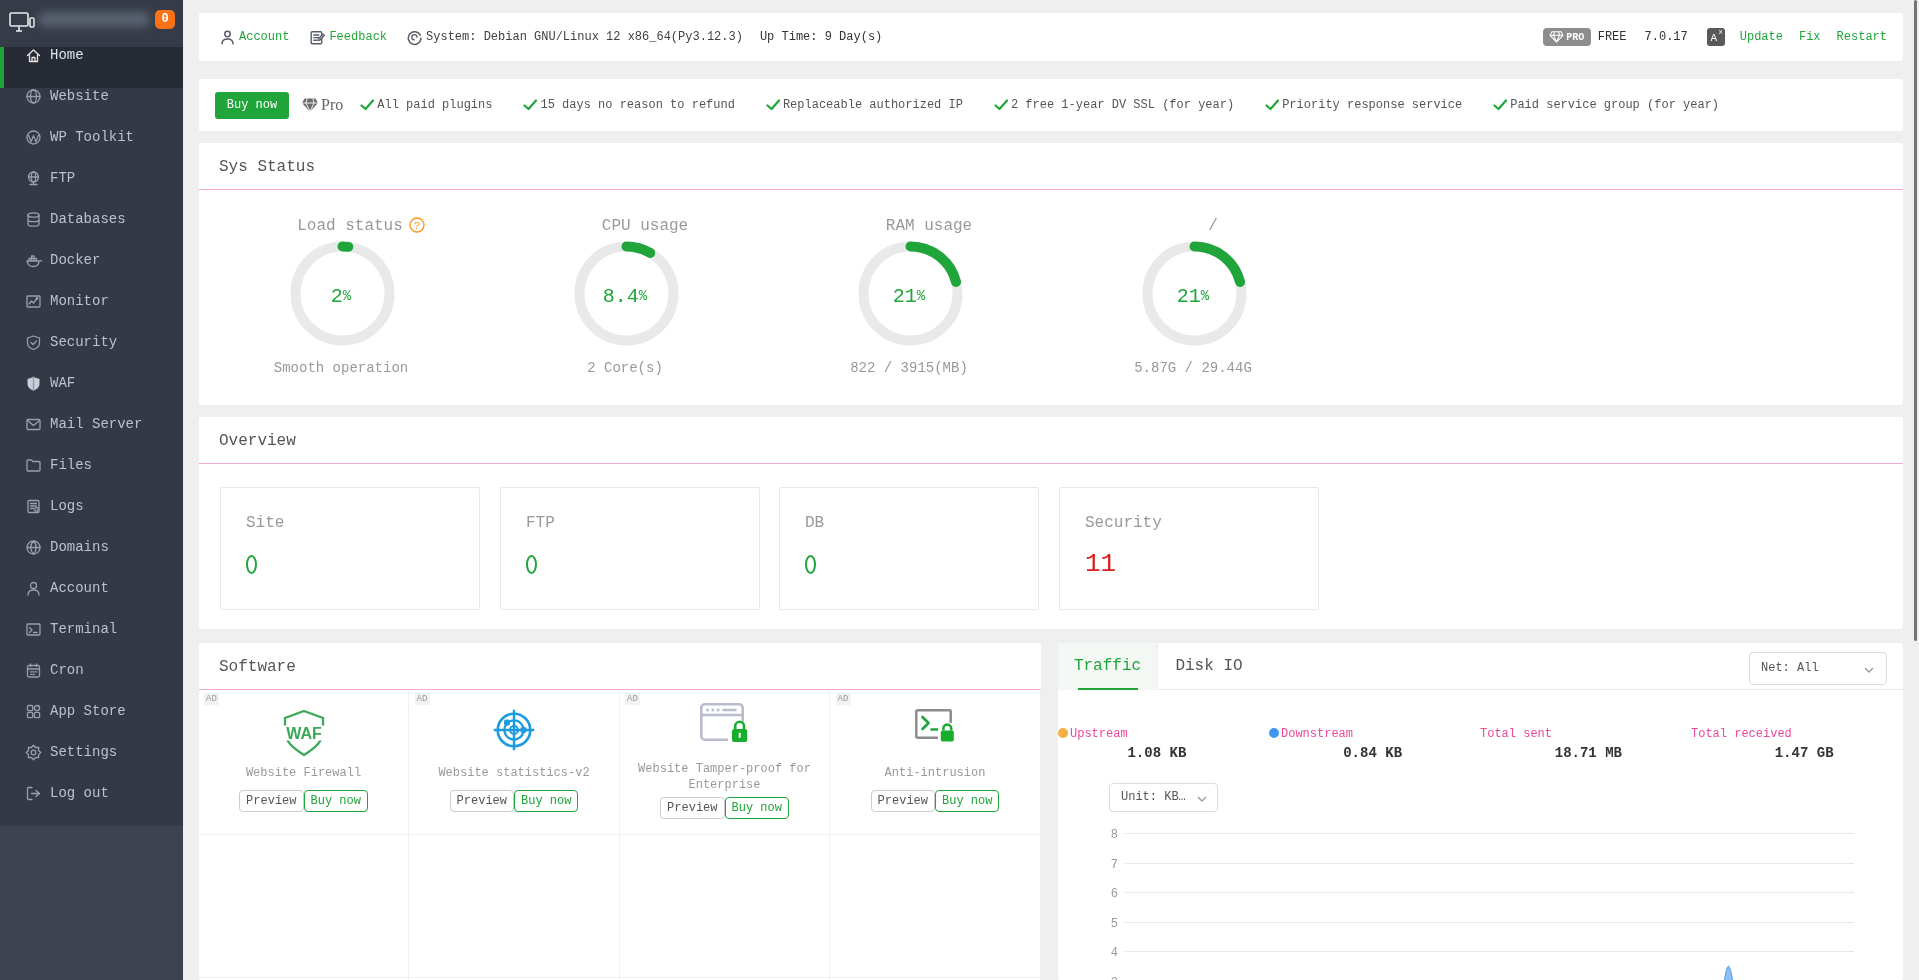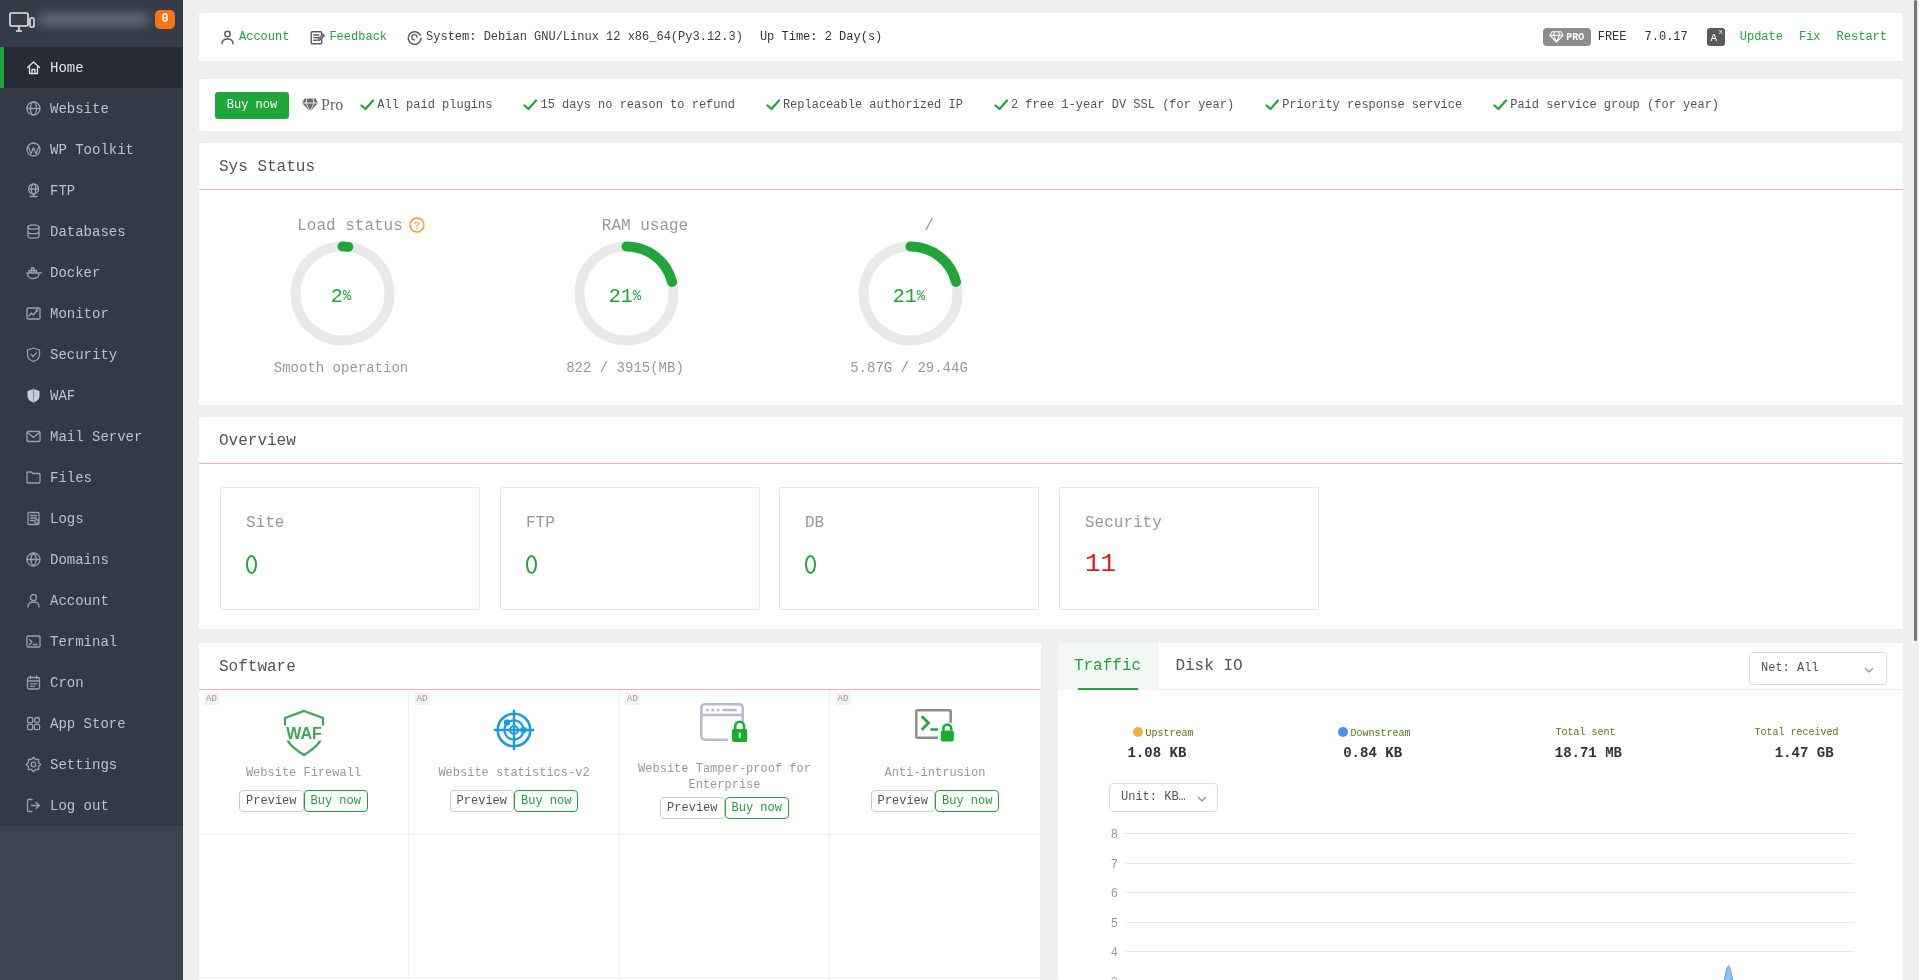--- a/index.html
+++ b/index.html
@@ -8,21 +8,21 @@
 .card { position:absolute; background:#fff; border-radius:2px; }
 .green { color:#20a53a; }
 svg { display:block; }
 
 
 #sidebar { position:absolute; left:0; top:0; width:183px; height:980px; background:#3d4450; }
 #shead { height:47px; background:#363c47; position:relative; }
 #blob { position:absolute; left:38px; top:12px; width:112px; height:15px; background:#596170; border-radius:7px; filter:blur(4px); }
 #badge0 { position:absolute; left:155px; top:10px; width:20px; height:19px; background:#f97316; border-radius:5px; color:#fff; font-size:12px; font-weight:bold; text-align:center; line-height:19px; }
 #menu { background:#333945; }
-.mitem { position:relative; height:41px; display:flex; align-items:center; padding-left:25px; color:#bcc2cc; font-size:14px; }
+.mitem { position:relative; height:41px; display:flex; padding-left:25px; color:#bcc2cc; font-size:14px; }
 .mitem svg { margin-right:8px; }
 .mitem.active { background:#262b35; color:#dfe3e9; }
 .mitem.active::before { content:""; position:absolute; left:0; top:0; width:4px; height:41px; background:#20a53a; }
 
 
 #bar1 { left:199px; top:13px; width:1704px; height:48px; display:flex; align-items:center; padding:0 16px 0 20px; }
 #bar1 .it { display:flex; align-items:center; }
 #bar2 { left:199px; top:79px; width:1704px; height:52px; display:flex; align-items:center; padding:0 16px; }
 .btn-buy { width:74px; height:27px; background:#20a53a; color:#fff; border-radius:3px; text-align:center; line-height:27px; font-size:12px; }
 .chk { display:flex; align-items:center; color:#555; }
@@ -58,21 +58,21 @@
 
 
 #traffic { left:1058px; top:643px; width:845px; height:337px; }
 #tabs { height:47px; border-bottom:1px solid #e9e9e9; position:relative; }
 .tab { position:absolute; top:0; height:47px; line-height:47px; font-size:16px; text-align:center; }
 #tab1 { left:0; width:100px; background:#f3f8f4; color:#20a53a; border-right:1px solid #ededed; }
 #tab1::after { content:""; position:absolute; left:20px; bottom:0; width:60px; height:2px; background:#20a53a; }
 #tab2 { left:100px; width:102px; color:#555; }
 .sel { position:absolute; border:1px solid #dcdcdc; border-radius:4px; color:#555; font-size:12px; background:#fff; }
 .legrow { position:absolute; top:84px; left:0; width:845px; display:flex; }
-.legcell { width:211px; text-align:center; color:#4d7c0f; font-size:10px; }
+.legcell { width:211px; color:#ec4899; font-size:12px; }
 .valrow { position:absolute; top:102px; left:0; width:845px; display:flex;gap:18px; }
 .valcell { width:211px; text-align:center; color:#333; font-size:14px; font-weight:bold; }
 .dot { display:inline-block; width:10px; height:10px; border-radius:50%; vertical-align:-1px; margin-right:2px; }
 .gridline { position:absolute; height:1px; background:#e8e8e8; left:67px; width:729px; }
 .ylab { position:absolute; width:20px; text-align:right; font-size:12px; color:#999; }
 
 #scrollthumb { position:absolute; left:1913.5px; top:0; width:3px; height:641px; background:#757575; border-radius:2px; }
 </style>
 </head>
 <body>
@@ -187,21 +187,21 @@
       <span class="green">Feedback</span>
     </div>
   <div class="it" style="gap:3px; margin-left:19px">
       <svg width="17" height="17" viewBox="0 0 17 17" fill="none" stroke="#575d66" stroke-width="1.5" stroke-linecap="round">
         <path d="M14.2 6.2 A6.3 6.3 0 1 0 14.9 9.3"></path>
         <path d="M11 8.3 a2.6 2.6 0 1 0 -2.6 2.6" stroke-width="1.3"></path>
       </svg>
       <span style="color:#404040">System: Debian GNU/Linux 12 x86_64(Py3.12.3)</span>
     </div>
   <div class="it" style="margin-left:17px">
-      <span style="color:#333">Up Time: 2 Day(s)</span>
+      <span style="color:#333">Up Time: 9 Day(s)</span>
     </div>
   <div class="it" style="margin-left:auto; background:#8d8d8d; border-radius:4px; width:48px; height:18px; padding:0 5px; color:#fff; font-size:10px; font-weight:bold; gap:2px; justify-content:center"><svg width="15" height="12" viewBox="0 0 17 14" fill="none" stroke="#fff" stroke-width="1.2" stroke-linejoin="round">
         <path d="M3 1 H14 L16 5 L8.5 13 L1 5 Z M1 5 H16 M6 1 L5 5 L8.5 13 L12 5 L11 1"></path>
       </svg>PRO</div>
   <div class="it" style="margin-left:7px; color:#333">FREE</div>
   <div class="it" style="margin-left:18px; color:#333">7.0.17</div>
   <div class="it" style="margin-left:19px; width:18px; height:18px; background:#595959; border-radius:3px; color:#fff; font-size:11px; justify-content:center; position:relative">
       <span style="position:relative;left:-2px;top:1px">A</span>
       <span style="position:absolute;right:2px;top:0px;font-size:7px">x</span>
     </div>
@@ -243,20 +243,29 @@
         <div class="gtitle">Load status<svg width="16" height="16" viewBox="0 0 16 16" style="display:inline-block;vertical-align:-3px;margin-left:6px" fill="none">
             <circle cx="8" cy="8" r="7" stroke="#ff9416" stroke-width="1.3"></circle>
             <text x="8" y="11.5" text-anchor="middle" font-size="10" fill="#ff9416" font-family="Liberation Mono">?</text>
           </svg></div>
         <svg class="gdonut" width="105" height="105" viewBox="0 0 105 105">
     <circle cx="52.5" cy="52.5" r="47" fill="none" stroke="#e9e9e9" stroke-width="10"></circle>
     <circle cx="52.5" cy="52.5" r="47" fill="none" stroke="#20a53a" stroke-width="10" stroke-linecap="round" stroke-dasharray="5.906194188748811 289.40351524869175" transform="rotate(-90 52.5 52.5)"></circle>
         </svg>
   <div class="gpct">2<span>%</span></div>
         <div class="glabel">Smooth operation</div>
+      </div>
+      <div class="gauge">
+        <div class="gtitle">CPU usage</div>
+        <svg class="gdonut" width="105" height="105" viewBox="0 0 105 105">
+    <circle cx="52.5" cy="52.5" r="47" fill="none" stroke="#e9e9e9" stroke-width="10"></circle>
+    <circle cx="52.5" cy="52.5" r="47" fill="none" stroke="#20a53a" stroke-width="10" stroke-linecap="round" stroke-dasharray="24.806015592745013 270.5036938446956" transform="rotate(-90 52.5 52.5)"></circle>
+        </svg>
+  <div class="gpct">8.4<span>%</span></div>
+        <div class="glabel">2 Core(s)</div>
       </div>
       <div class="gauge">
         <div class="gtitle">RAM usage</div>
         <svg class="gdonut" width="105" height="105" viewBox="0 0 105 105">
     <circle cx="52.5" cy="52.5" r="47" fill="none" stroke="#e9e9e9" stroke-width="10"></circle>
     <circle cx="52.5" cy="52.5" r="47" fill="none" stroke="#20a53a" stroke-width="10" stroke-linecap="round" stroke-dasharray="62.01503898186252 233.29467045557806" transform="rotate(-90 52.5 52.5)"></circle>
         </svg>
   <div class="gpct">21<span>%</span></div>
         <div class="glabel">822 / 3915(MB)</div>
       </div>

